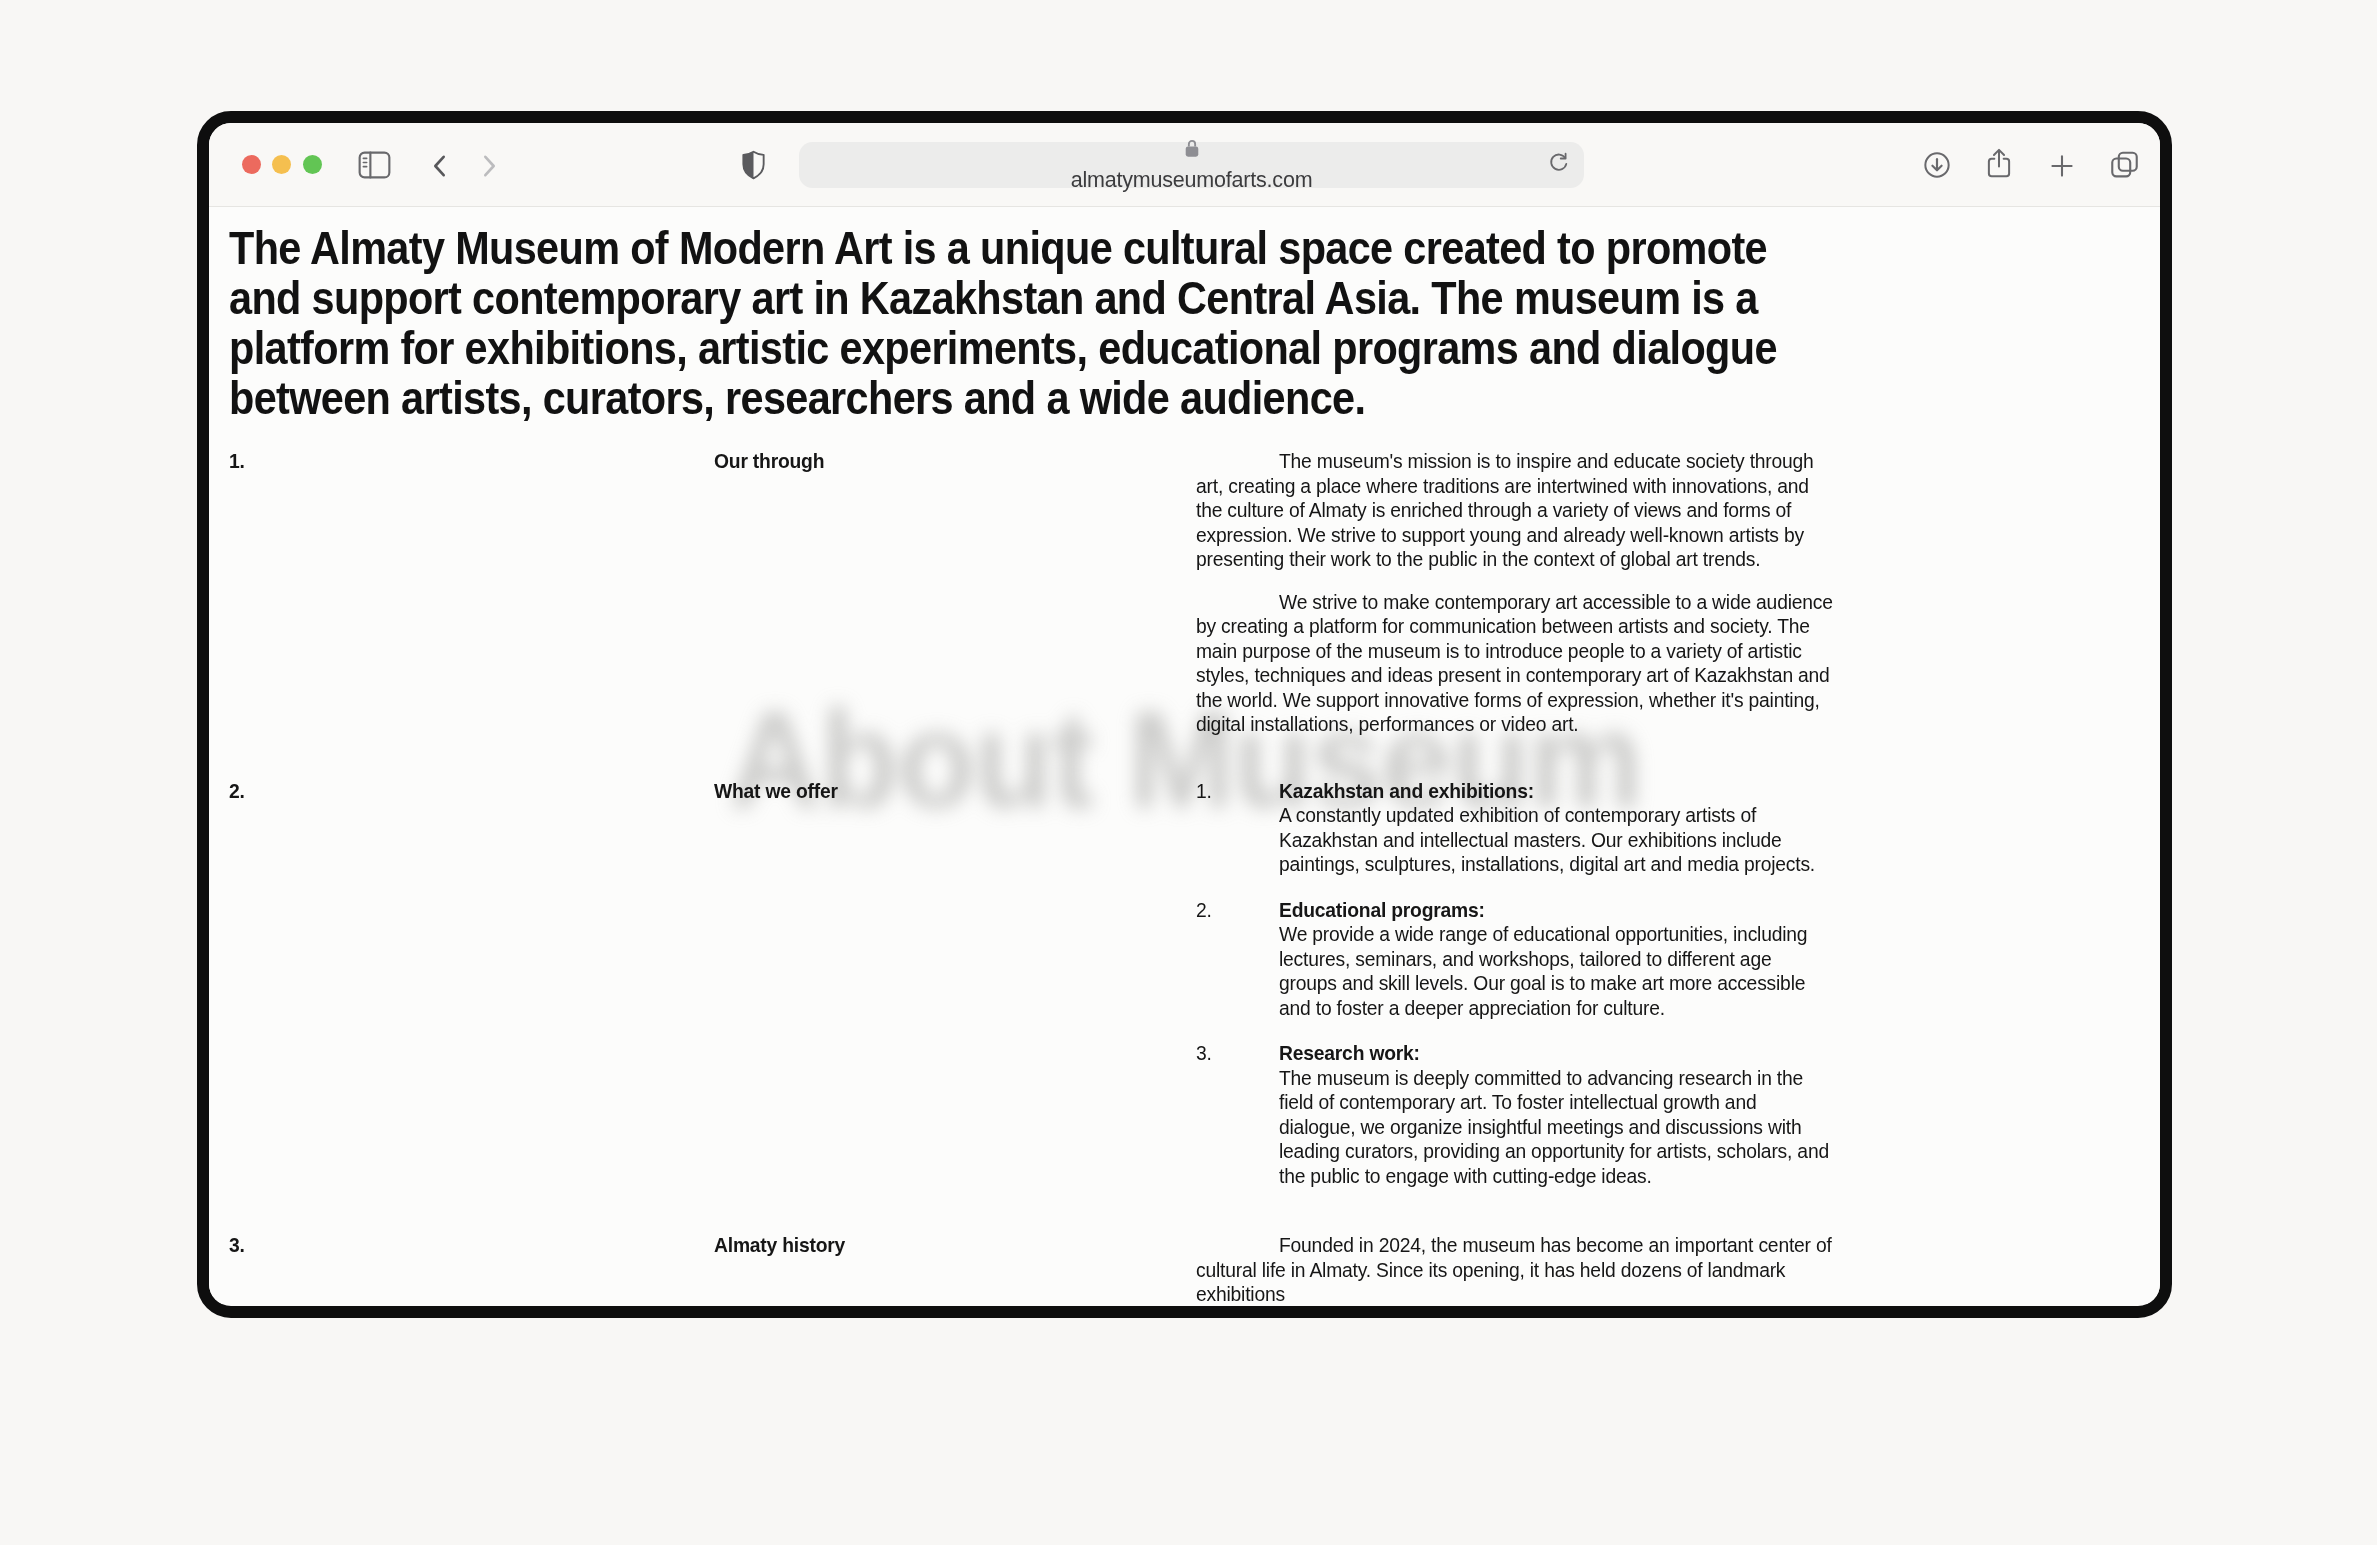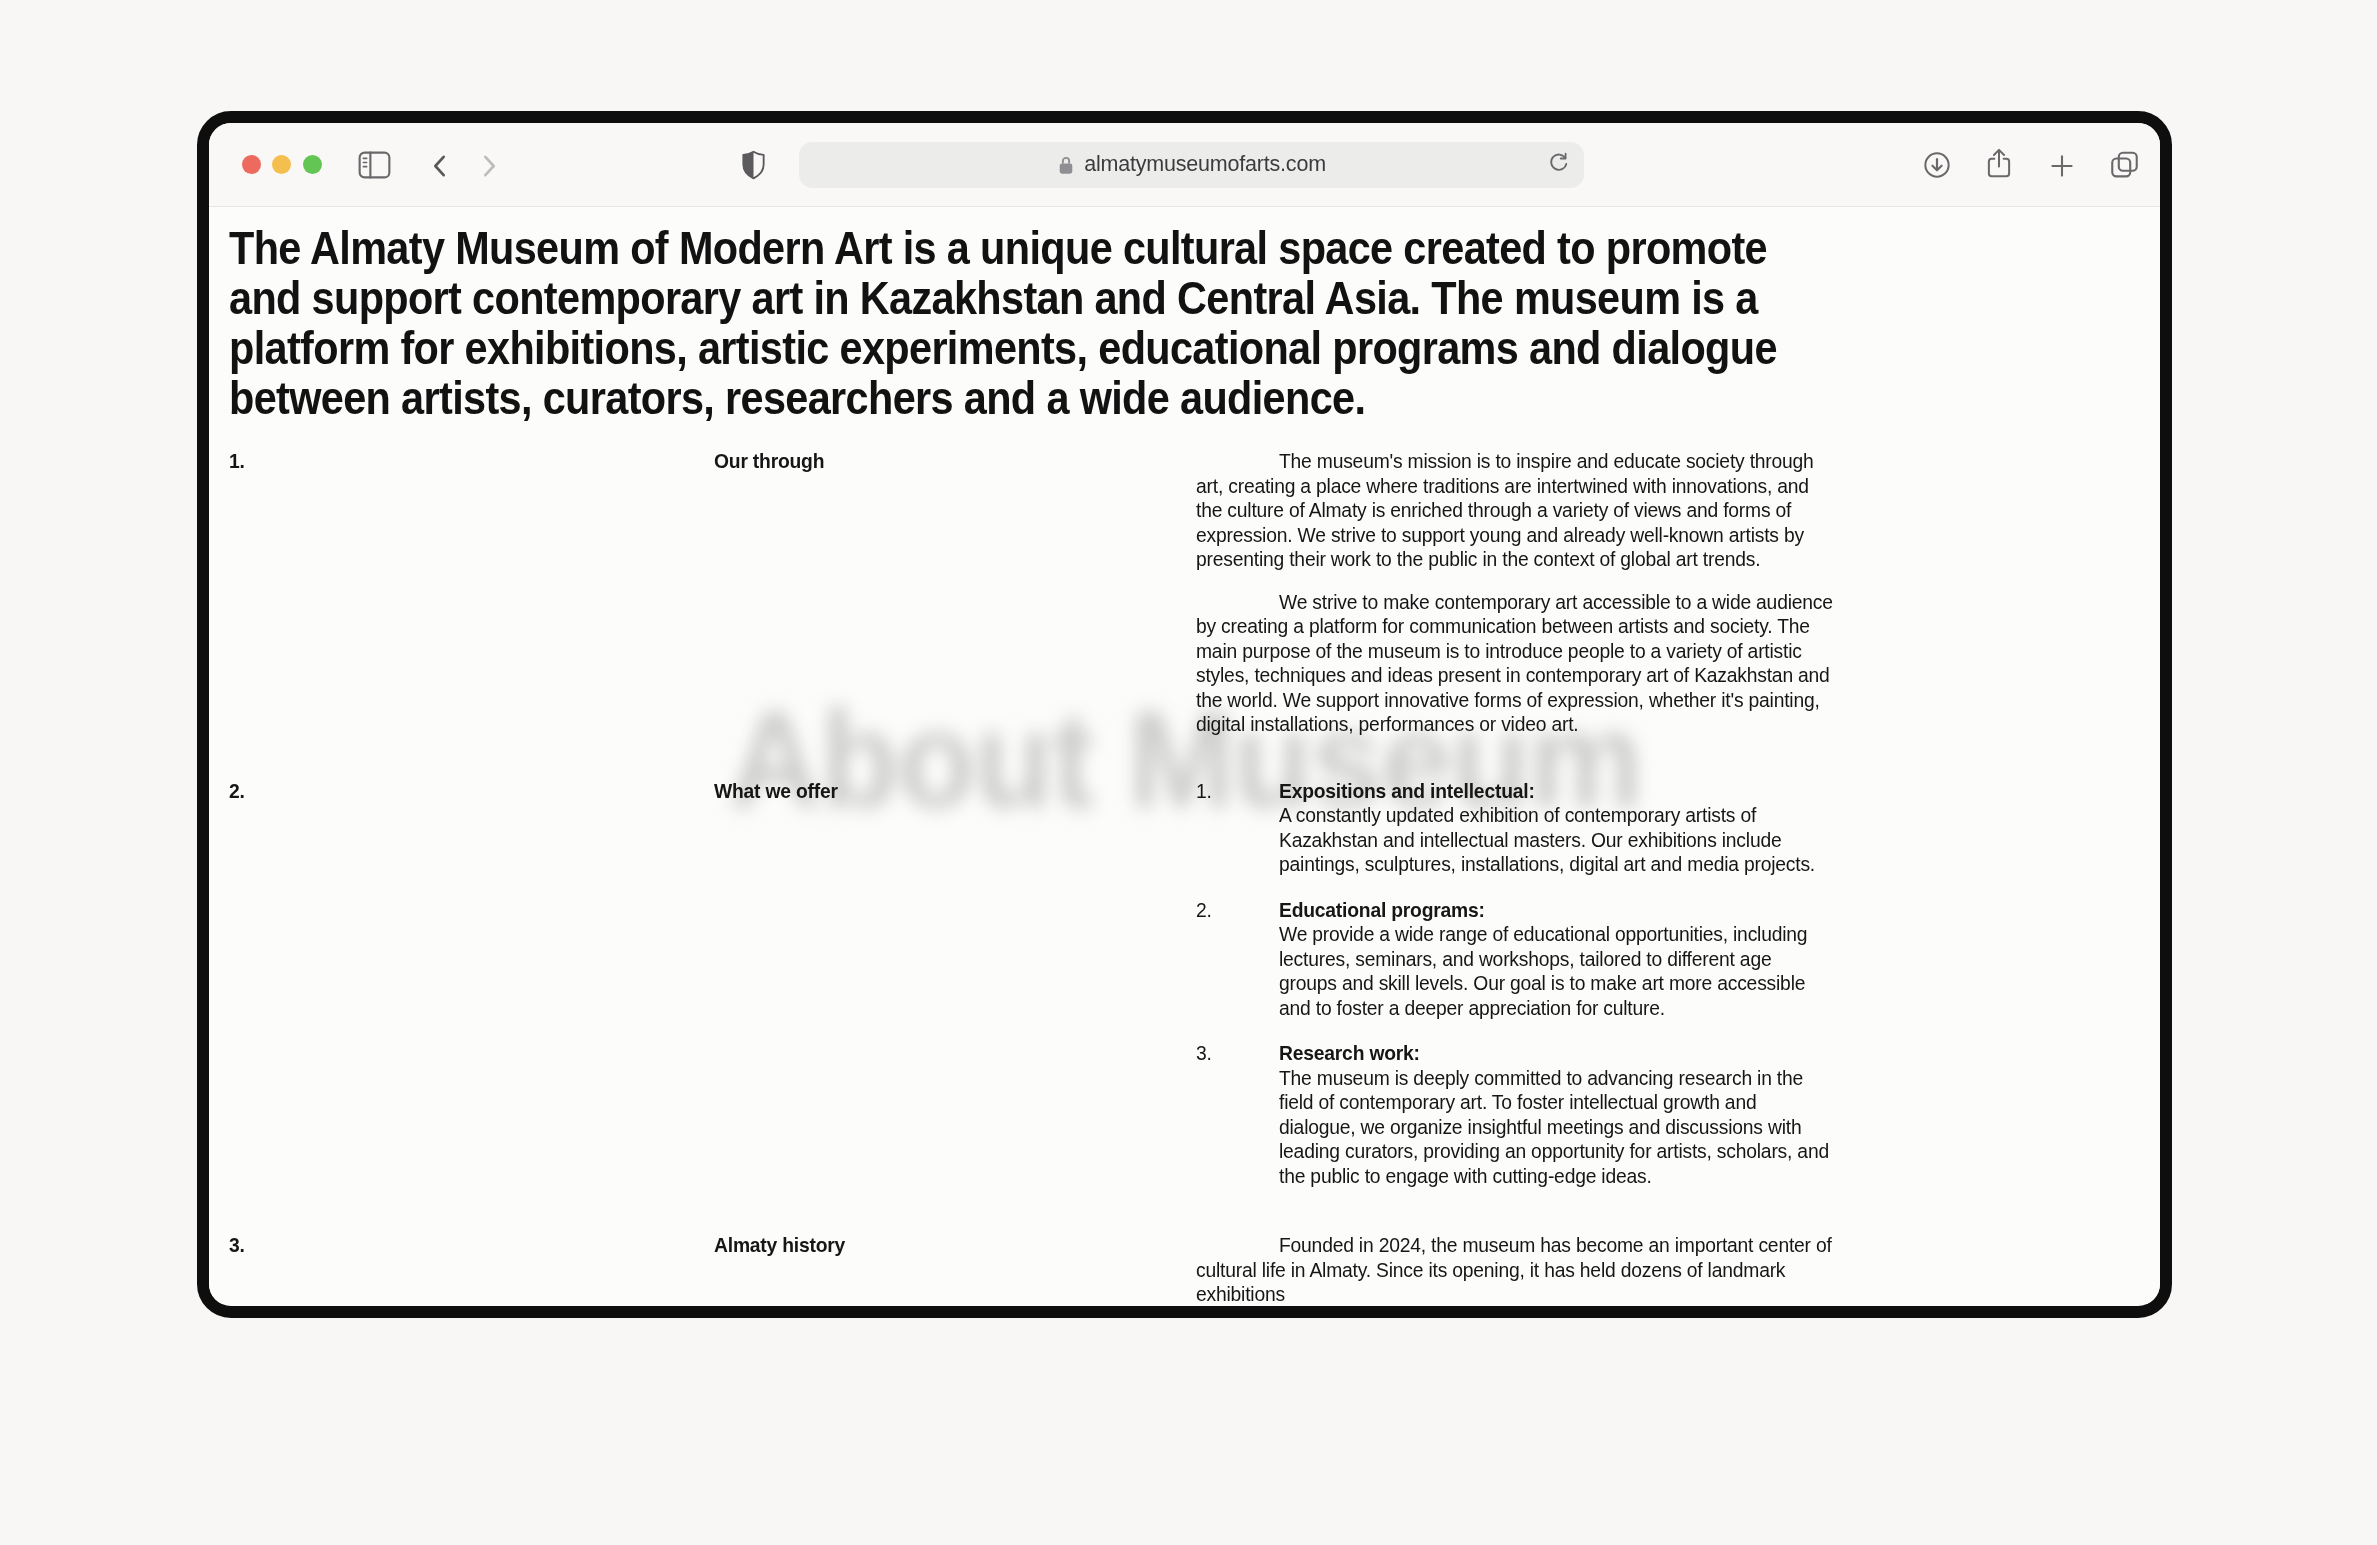--- a/index.html
+++ b/index.html
@@ -25,21 +25,21 @@
     border-bottom:1.5px solid var(--separator);
   }
   .dot{position:absolute;top:32px;width:19.3px;height:19.3px;border-radius:50%;}
   .dot.red{left:33px;background:var(--traffic-red);}
   .dot.yellow{left:63px;background:var(--traffic-yellow);}
   .dot.green{left:94px;background:var(--traffic-green);}
   .tbtn{position:absolute;background:none;border:none;padding:0;margin:0;cursor:pointer;line-height:0;}
   .urlbar{
     position:absolute;left:590px;top:18.6px;width:785px;height:46px;
     background:var(--pill-bg);border-radius:13.4px;
-    display:flex;align-items:center;justify-content:center;gap:9px;cursor:text;
+    display:flex;align-items:center;justify-content:center;gap:9px;cursor:text;flex-direction:column;
   }
   .urltext{font-size:21.5px;color:var(--url-text);letter-spacing:-0.2px;}
   .reload{position:absolute;right:13.4px;top:9.7px;}
   
   .content{position:relative;width:100%;height:1097px;background:var(--page-bg);overflow:hidden;}
   .watermark{
     position:absolute;top:467px;left:50%;transform:translateX(-50%) scaleX(0.94);
     font-size:137px;line-height:171px;font-weight:700;color:var(--watermark);
     filter:blur(9.7px);opacity:0.6;white-space:nowrap;z-index:0;letter-spacing:-1.5px;
   }
@@ -174,21 +174,21 @@
         </section>
 
         <section class="row row-2">
           <div class="num">2.</div>
           <div class="label">What we offer</div>
           <div class="text">
 
             <div class="subitem">
               <div>1.</div>
               <div>
-                <div class="subtitle">Expositions and intellectual:</div>
+                <div class="subtitle">Kazakhstan and exhibitions:</div>
                 <div>A constantly updated exhibition of contemporary artists of Kazakhstan and intellectual masters. Our exhibitions include paintings, sculptures, installations, digital art and media projects.</div>
               </div>
             </div>
 
             <div class="subitem">
               <div>2.</div>
               <div>
                 <div class="subtitle">Educational programs:</div>
                 <div>We provide a wide range of educational opportunities, including lectures, seminars, and workshops, tailored to different age groups and skill levels. Our goal is to make art more accessible and to foster a deeper appreciation for culture.</div>
               </div>

